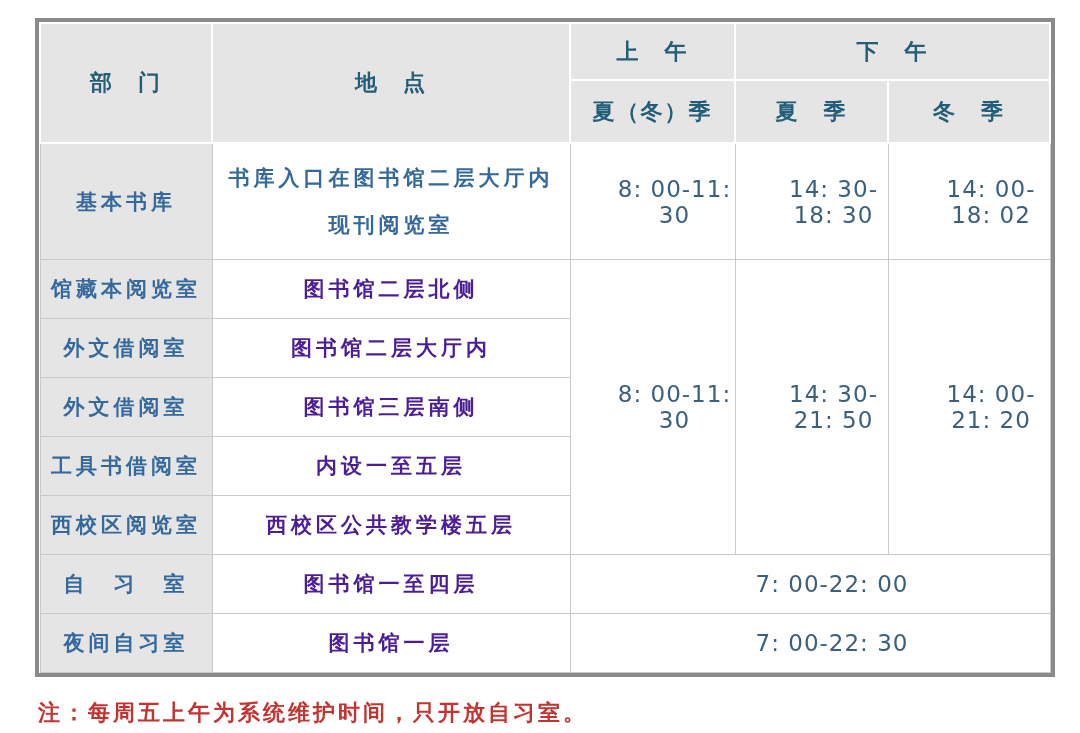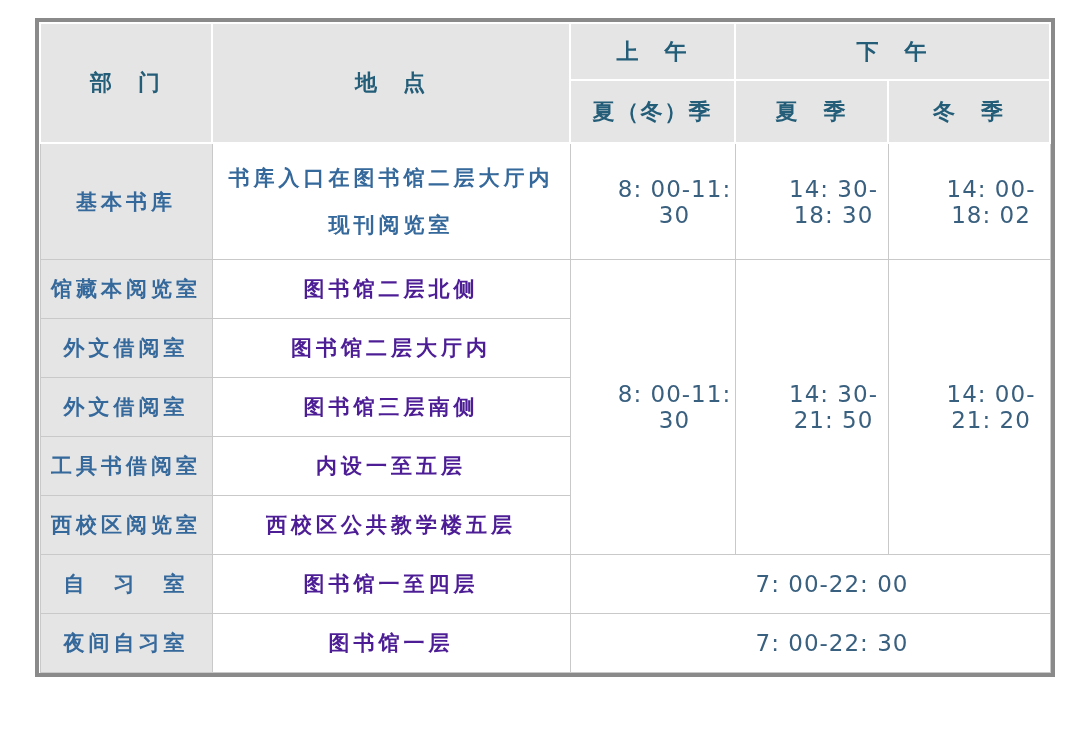--- a/index.html
+++ b/index.html
@@ -171,13 +171,14 @@
           <td class="time" colspan="3">7: 00-22: 00</td>
         </tr>
         <tr class="data-row">
           <td class="dept">夜间自习室</td>
           <td class="loc">图书馆一层</td>
           <td class="time" colspan="3">7: 00-22: 30</td>
         </tr>
       </tbody>
     </table>
   </div>
+  <div class="note">注：每周五上午为系统维护时间，只开放自习室。</div>
 </div>
 
 </body></html>

